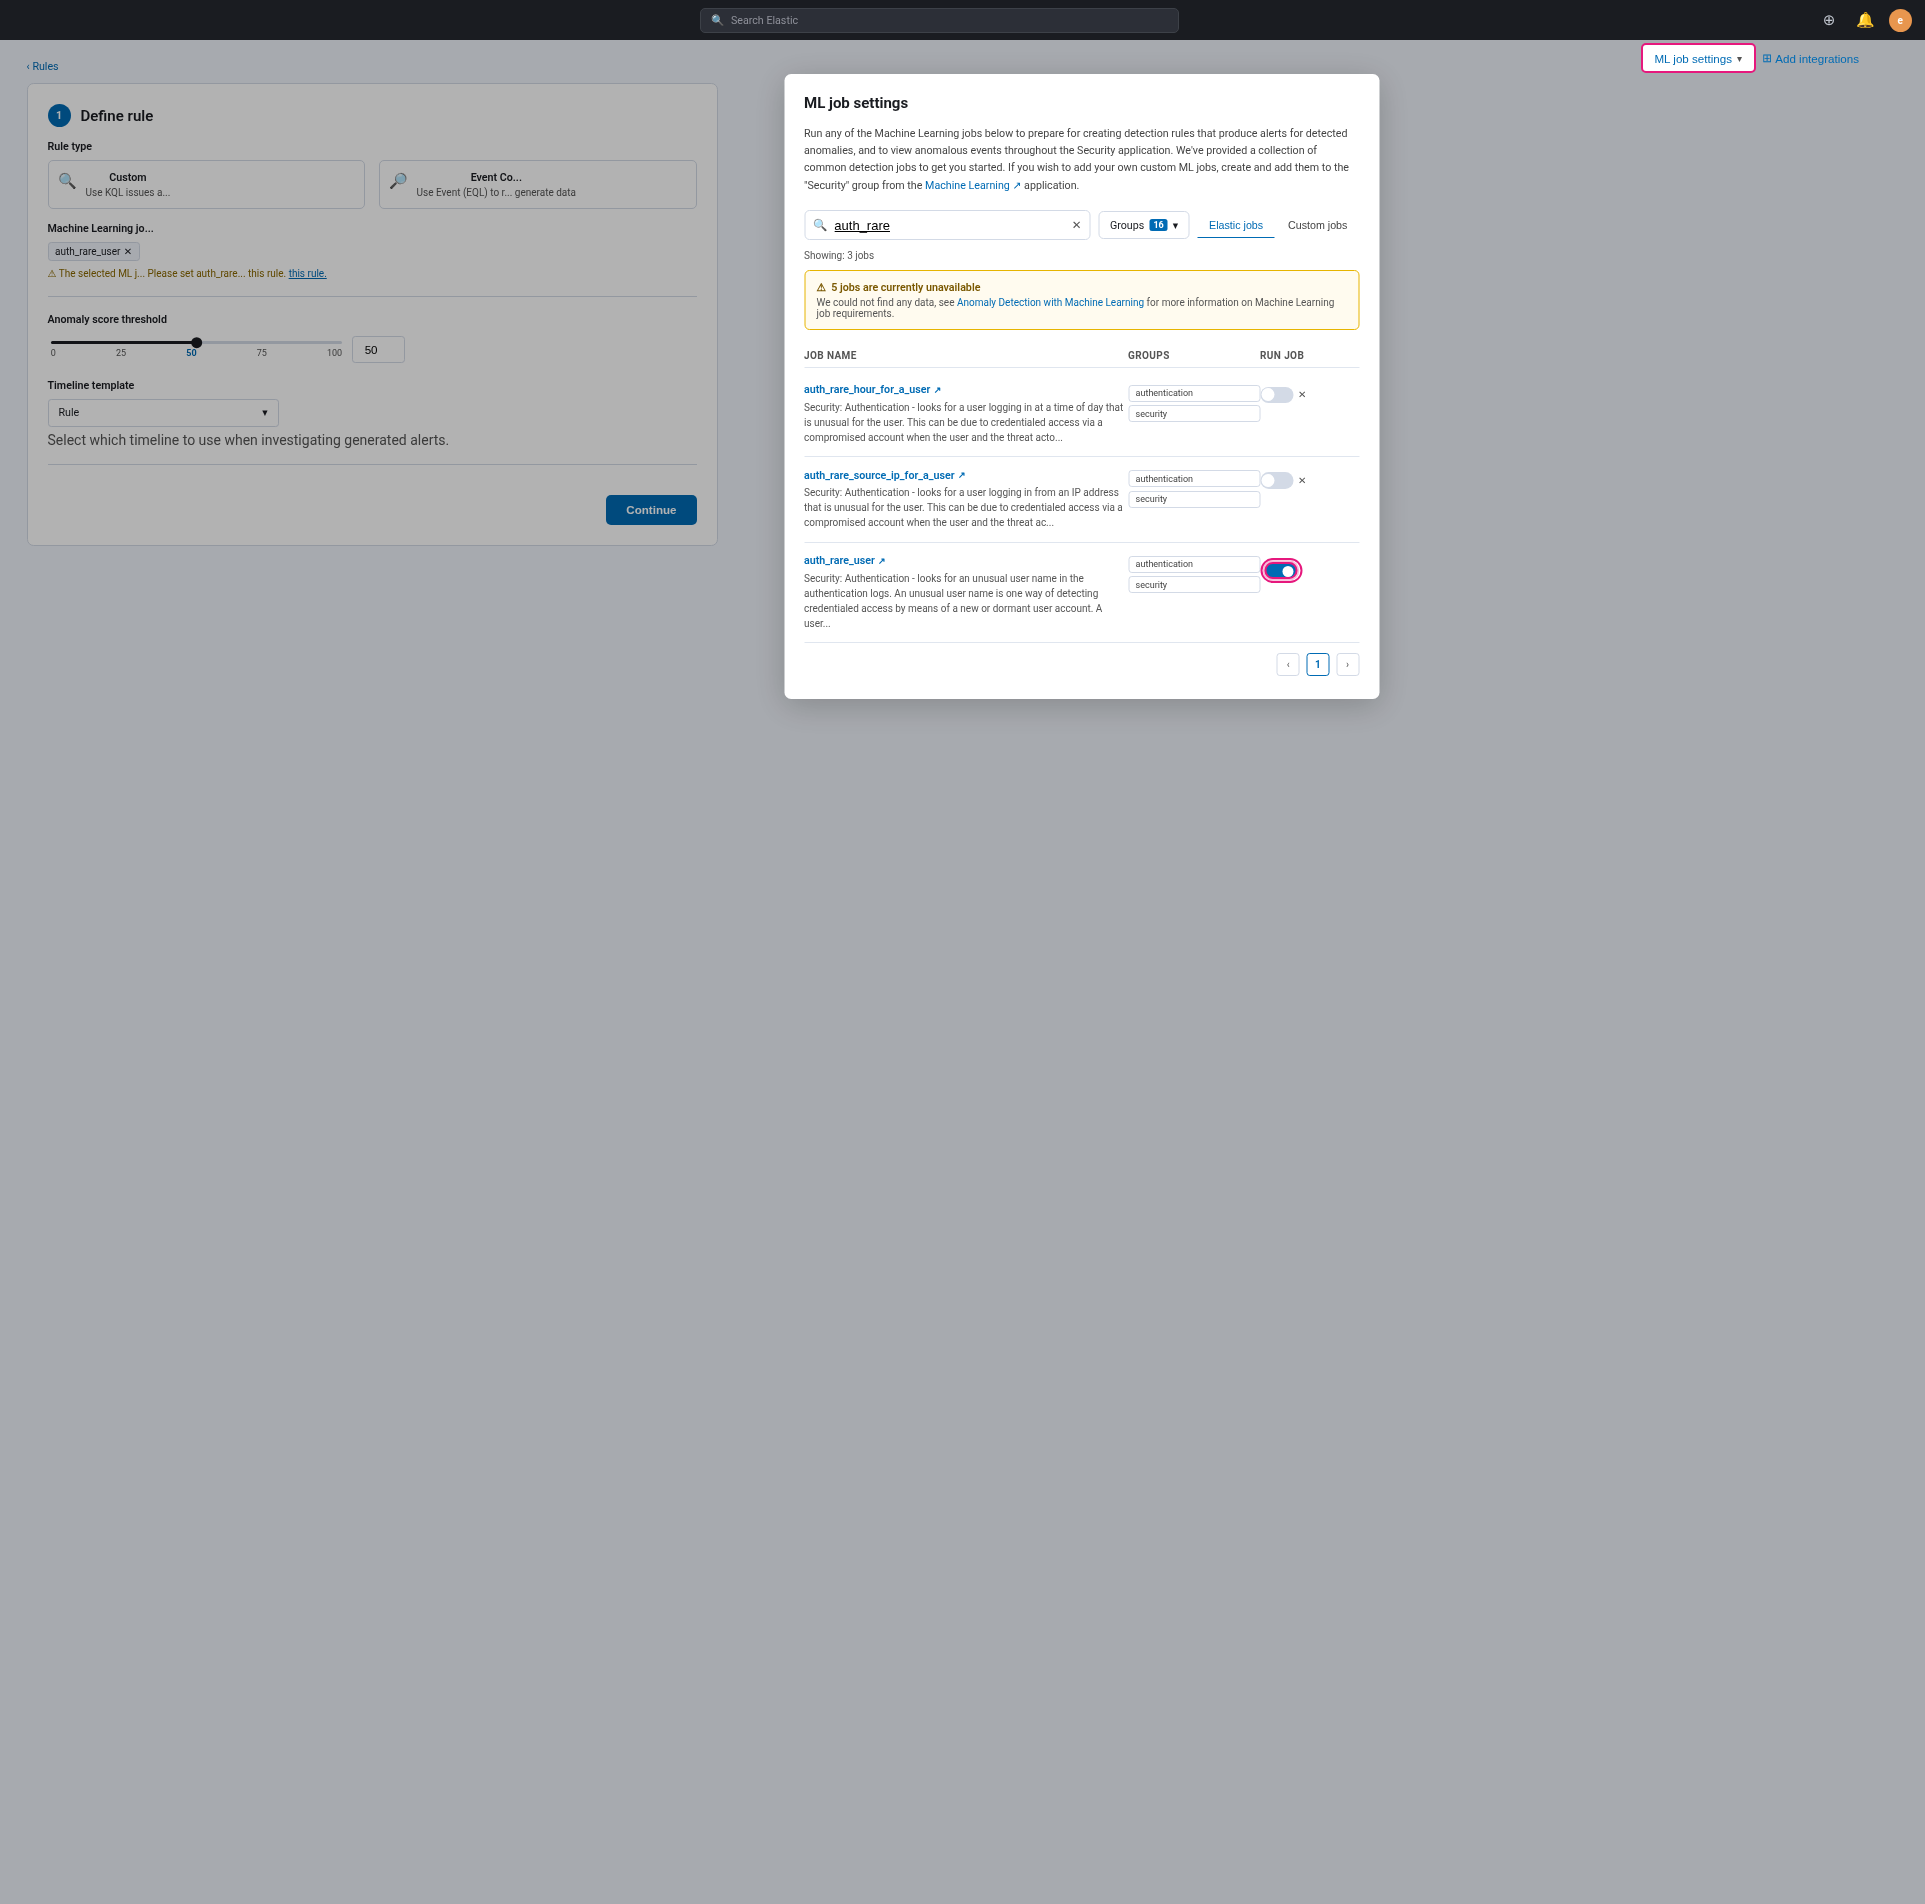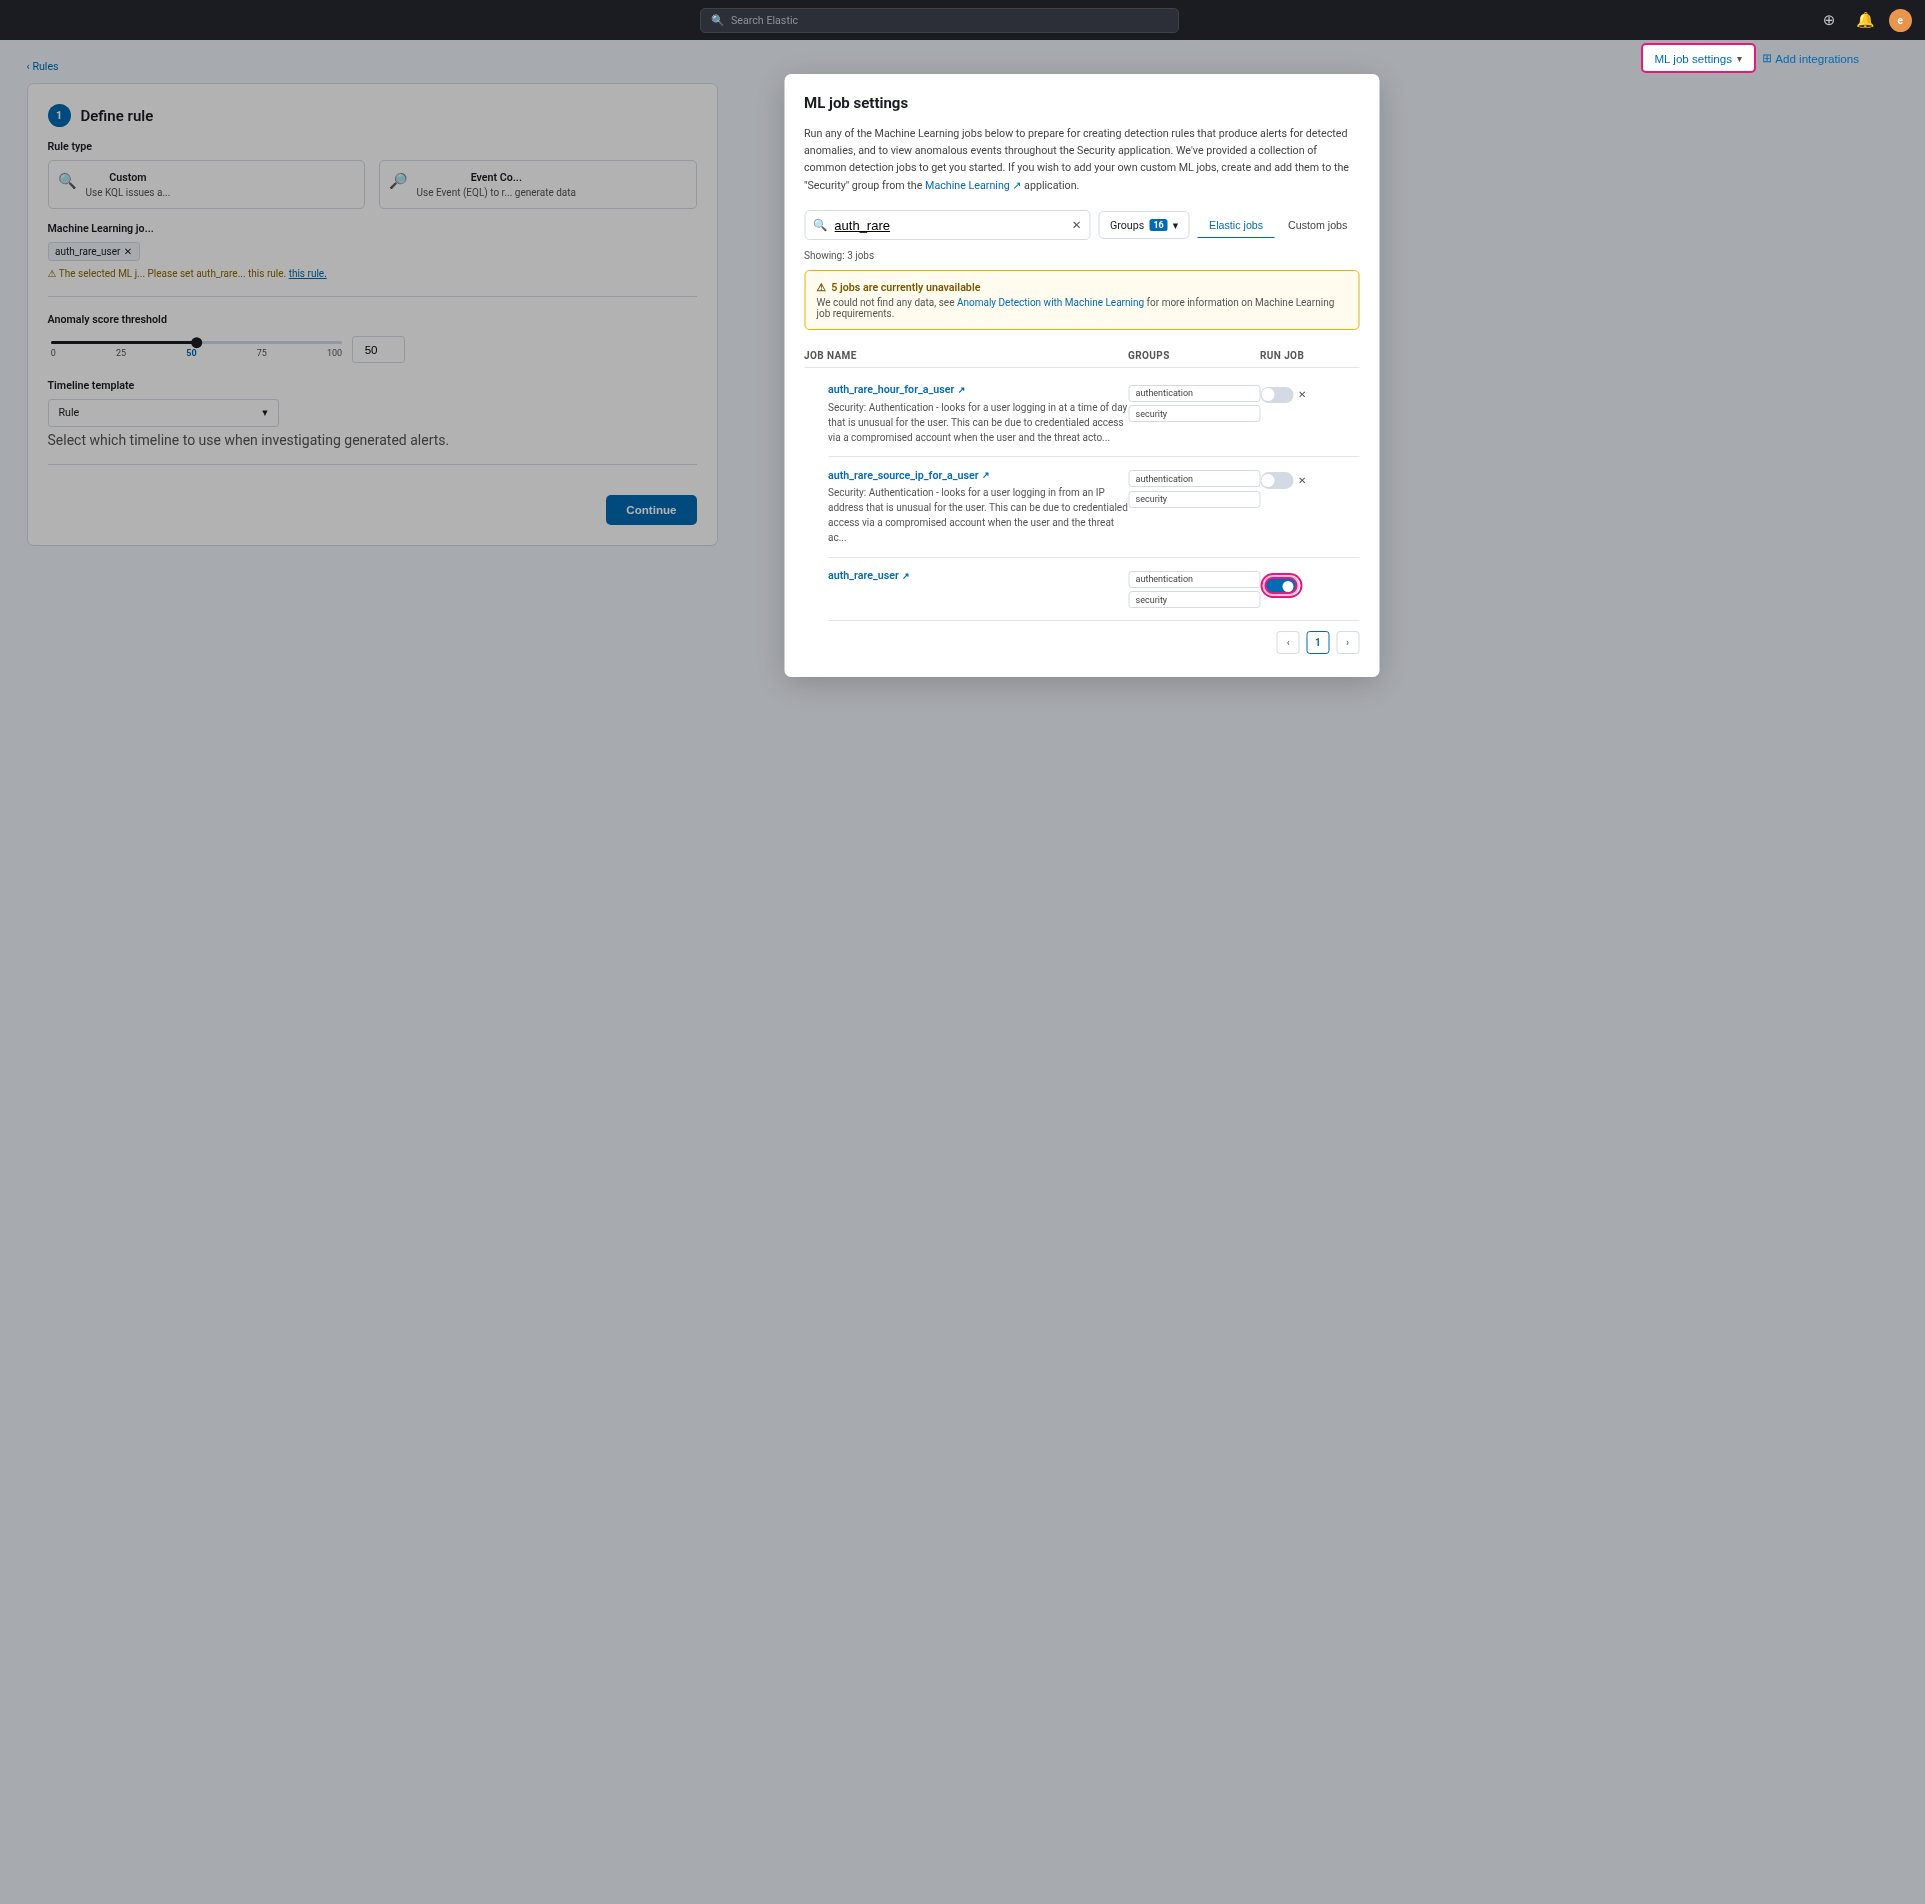--- a/index.html
+++ b/index.html
@@ -171,21 +171,21 @@
       margin-bottom: 13.2px;
     }
     .warning-banner-title { font-size: 10.7px; font-weight: 600; color: #7a5800; margin-bottom: 3.3px; display: flex; align-items: center; gap: 5px; }
     .warning-banner-desc { font-size: 10px; color: #555; }
 
     
     .jobs-table { width: 100%; }
     .jobs-header { display: grid; grid-template-columns: 1fr 132px 99px; padding: 6.6px 0; border-bottom: 0.8px solid #e0e6ef; margin-bottom: 3.3px; }
     .jobs-header-cell { font-size: 10px; font-weight: 700; color: #555; text-transform: uppercase; letter-spacing: 0.04em; }
 
-    .job-row { display: grid; grid-template-columns: 1fr 132px 99px; padding: 11.6px 0; border-bottom: 0.8px solid #e0e6ef; align-items: start; margin-left: 24px; }
+    .job-row { display: grid; grid-template-columns: 1fr 132px 99px; padding: 11.6px 0; border-bottom: 0.8px solid #e0e6ef; align-items: start; }
     .job-name-link { color: #006bb4; text-decoration: none; font-weight: 600; font-size: 10.7px; display: flex; align-items: center; gap: 3.3px; cursor: pointer; }
     .job-name-link .ext-icon { font-size: 9px; }
     .job-desc { font-size: 10px; color: #555; margin-top: 3.3px; line-height: 1.5; }
 
     .job-tags { display: flex; flex-direction: column; gap: 3.3px; padding-top: 1.7px; }
     .tag { border: 0.8px solid #d3dae6; border-radius: 3.3px; padding: 2.5px 6.6px; font-size: 9px; color: #444; display: inline-block; }
 
     .job-run { display: flex; align-items: center; gap: 5px; padding-top: 3.3px; }
     .toggle-off { width: 33px; height: 16.5px; background: #d3dae6; border-radius: 8.3px; position: relative; cursor: pointer; }
     .toggle-off::after { content: ''; position: absolute; left: 1.7px; top: 1.7px; width: 13.2px; height: 13.2px; background: white; border-radius: 50%; }
@@ -393,20 +393,21 @@
           <span class="x-btn">✕</span>
         </div>
       </div>
 
       <div class="job-row">
         <div>
           <a class="job-name-link">
             <span>auth_rare_user</span>
             <span class="ext-icon">↗</span>
           </a>
+          <div class="job-desc">Security: Authentication - looks for an unusual user name in the authentication logs. An unusual user name is one way of detecting credentialed access by means of a new or dormant user account. A user...</div>
         </div>
         <div class="job-tags">
           <span class="tag">authentication</span>
           <span class="tag">security</span>
         </div>
         <div class="job-run">
           <div style="padding:2.5px;border:2.5px solid #e6187d;border-radius:13.2px;display:inline-flex;align-items:center;">
             <div class="toggle-on"></div>
           </div>
         </div>

